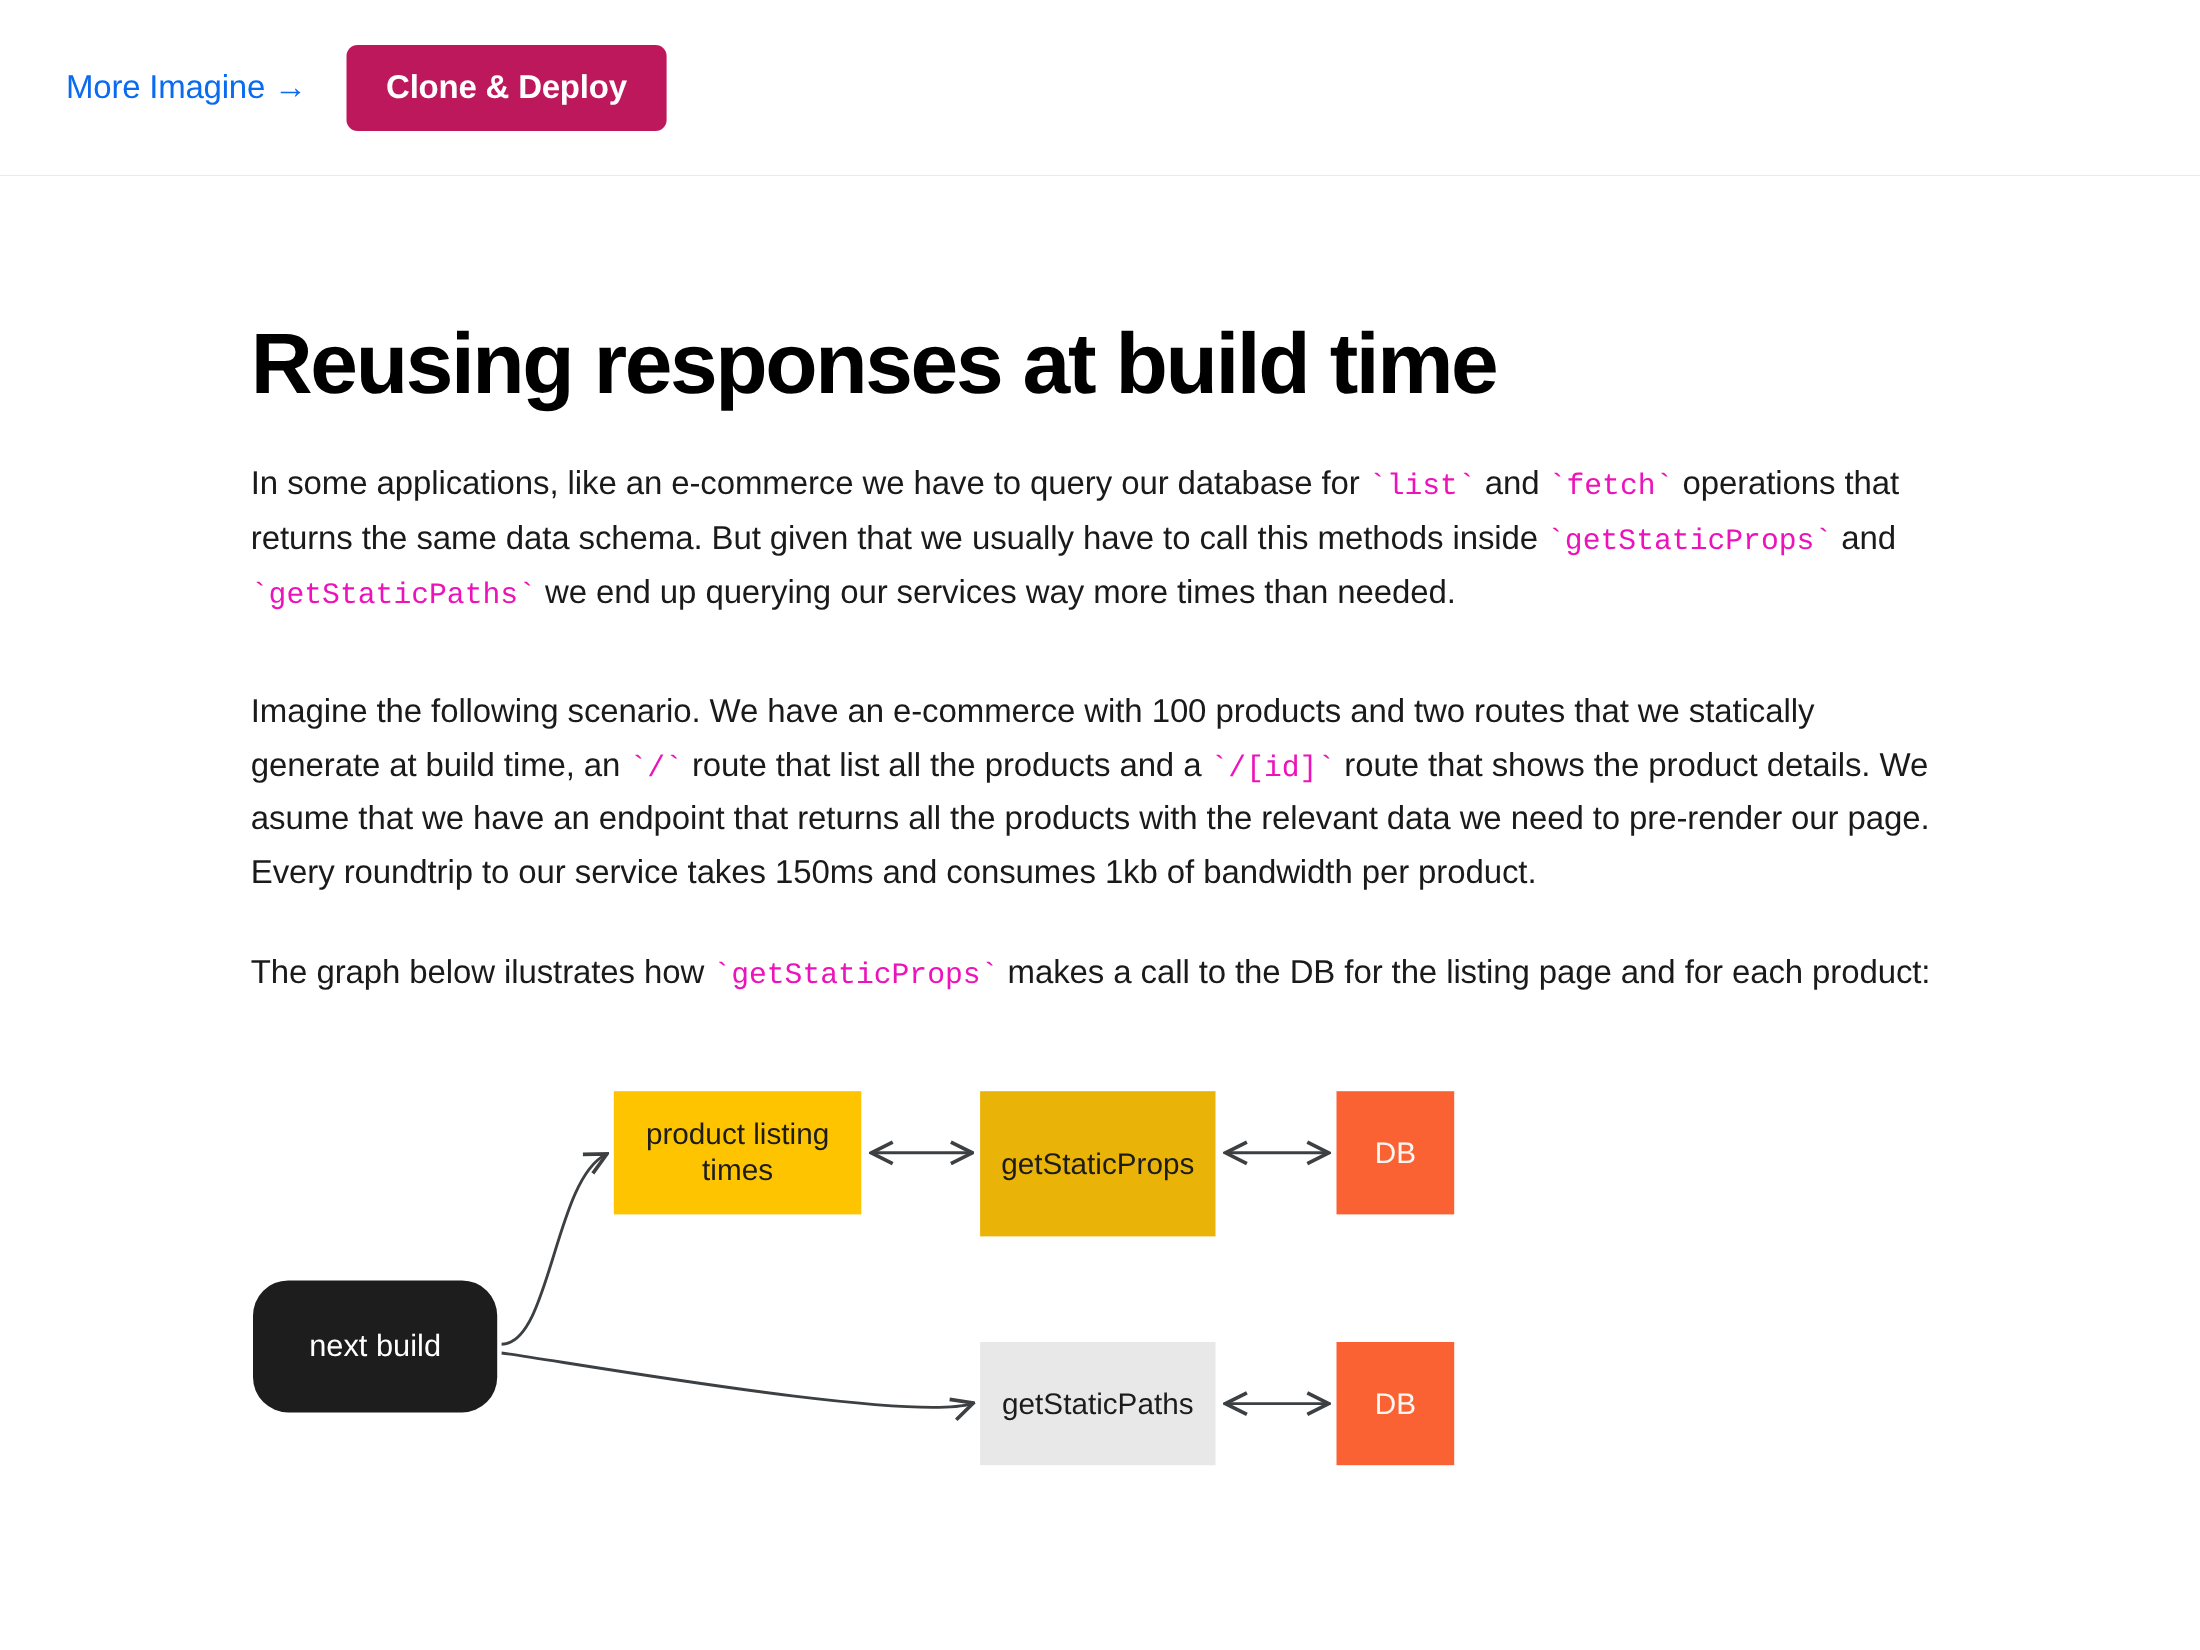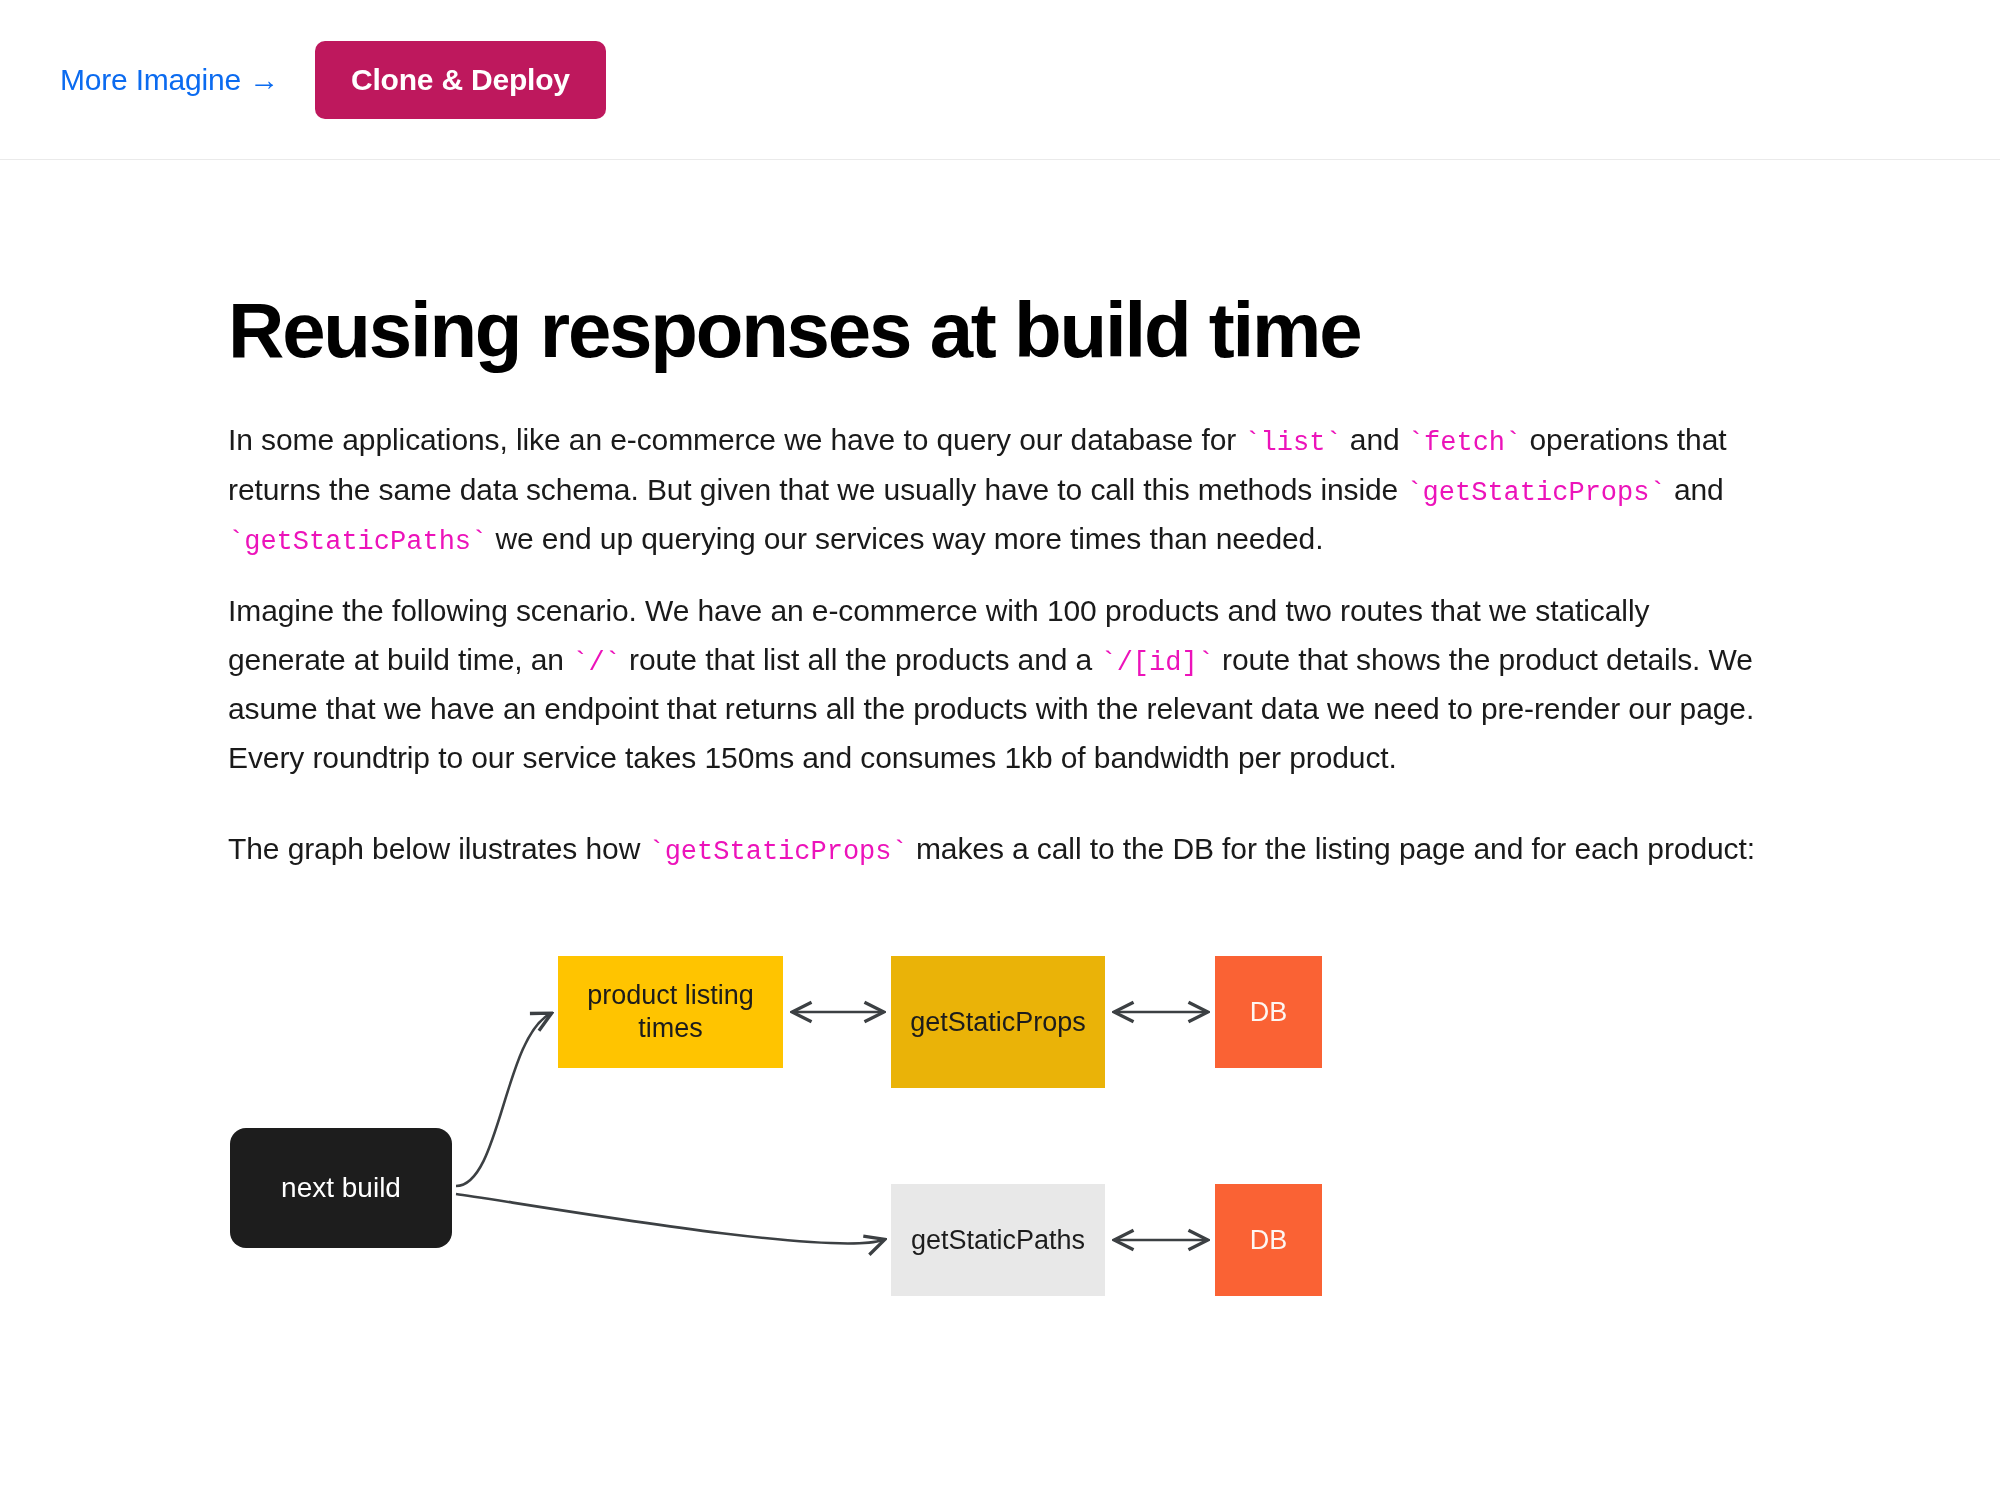--- a/index.html
+++ b/index.html
@@ -114,21 +114,21 @@
     margin: 130px 0 0 0;
   }
   .body-text {
     font-size: 30px;
     line-height: 1.62;
     color: #1a1a1a;
     margin: 44px 0 0 0;
     letter-spacing: -0.1px;
     font-weight: 400;
   }
-  .body-text.para-2 { margin-top: 22px; }
+  .body-text.para-2 { margin-top: 58px; }
   .body-text.para-3 { margin-top: 42px; }
 
   code.inline-code {
     font-family: "Liberation Mono", monospace;
     color: #ec13ba;
     font-size: 27px;
     letter-spacing: 0;
     white-space: pre;
   }
 
@@ -189,21 +189,21 @@
     width: 107px; height: 112px;
     background: #FA6234;
     color: #fdf6f2;
     font-size: 27px;
   }
   .node-nextbuild {
     left: 2px; top: 200px;
     width: 222px; height: 120px;
     background: #1d1d1d;
     color: #ffffff;
-    border-radius: 16px;
+    border-radius: 32px;
     font-size: 28px;
   }
 </style>
 </head>
 <body>
 
 <header class="site-header">
   <div class="header-right">
     <a class="more-examples" href="#">More Imagine →</a>
     <button class="clone-deploy">Clone &amp; Deploy</button>

